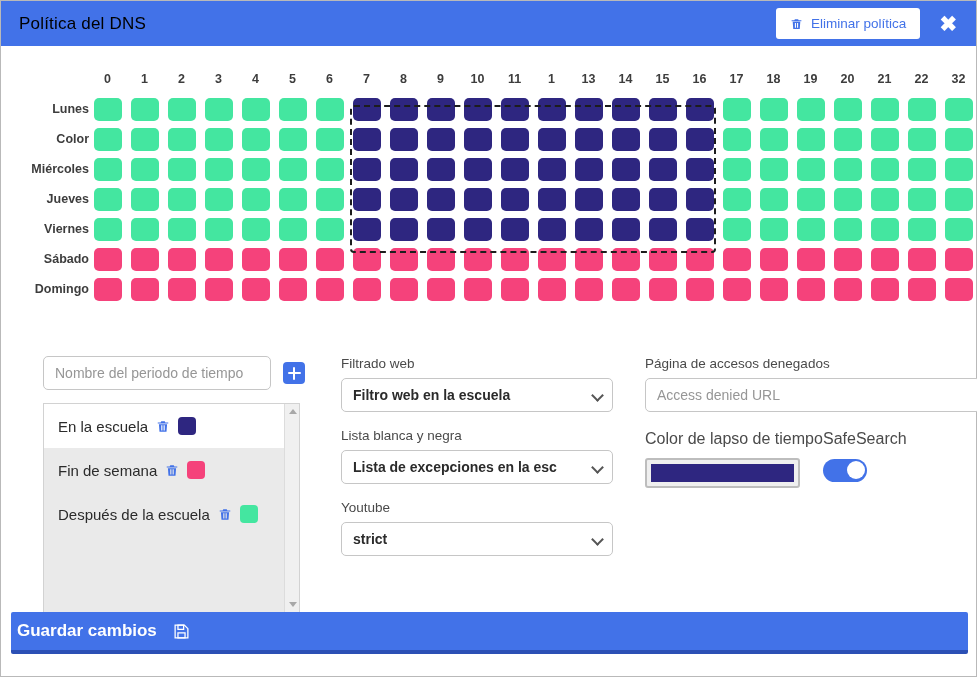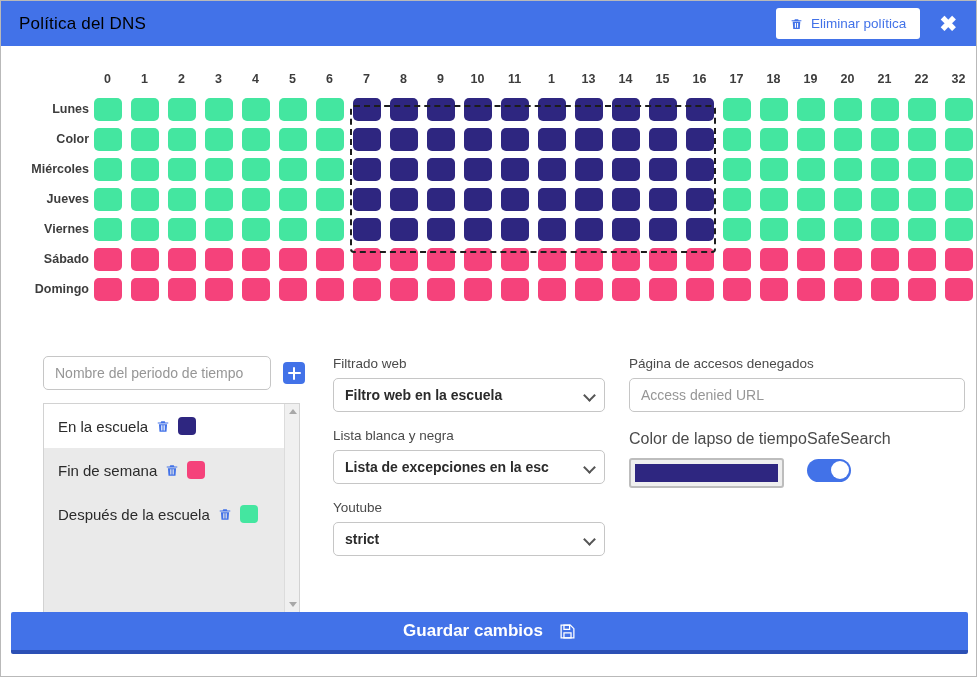--- a/index.html
+++ b/index.html
@@ -108,21 +108,21 @@
     pointer-events: none;
   }
 
   
   .lower {
     position: absolute;
     top: 310px; left: 0;
     width: 977px;
     display: flex;
     padding: 0 30px 0 42px;
-    gap: 0;
+    gap: 8px;
   }
   .col-left { width: 290px; flex: 0 0 290px; }
   .col-mid  { width: 272px; flex: 0 0 272px; margin-left: 0;}
   .col-right{ flex: 1 1 auto; margin-left: 24px; }
 
   .name-row { display: flex; align-items: center; gap: 12px; }
   .name-input {
     width: 228px; height: 34px;
     border: 1px solid #c6c6c6;
     border-radius: 5px;
@@ -273,21 +273,20 @@
     border: none;
     border-bottom: 4px solid #2b50b5;
     border-radius: 2px;
     color: #fff;
     font-size: 17px;
     font-weight: bold;
     font-family: "Liberation Sans", sans-serif;
     cursor: pointer;
     display: flex;
     align-items: center;
-    justify-content: center;
     gap: 16px;
   }
   .save-icon { width: 17px; height: 17px; }
 </style>
 </head>
 <body>
 
 <div id="app">
 
   <div class="titlebar">

